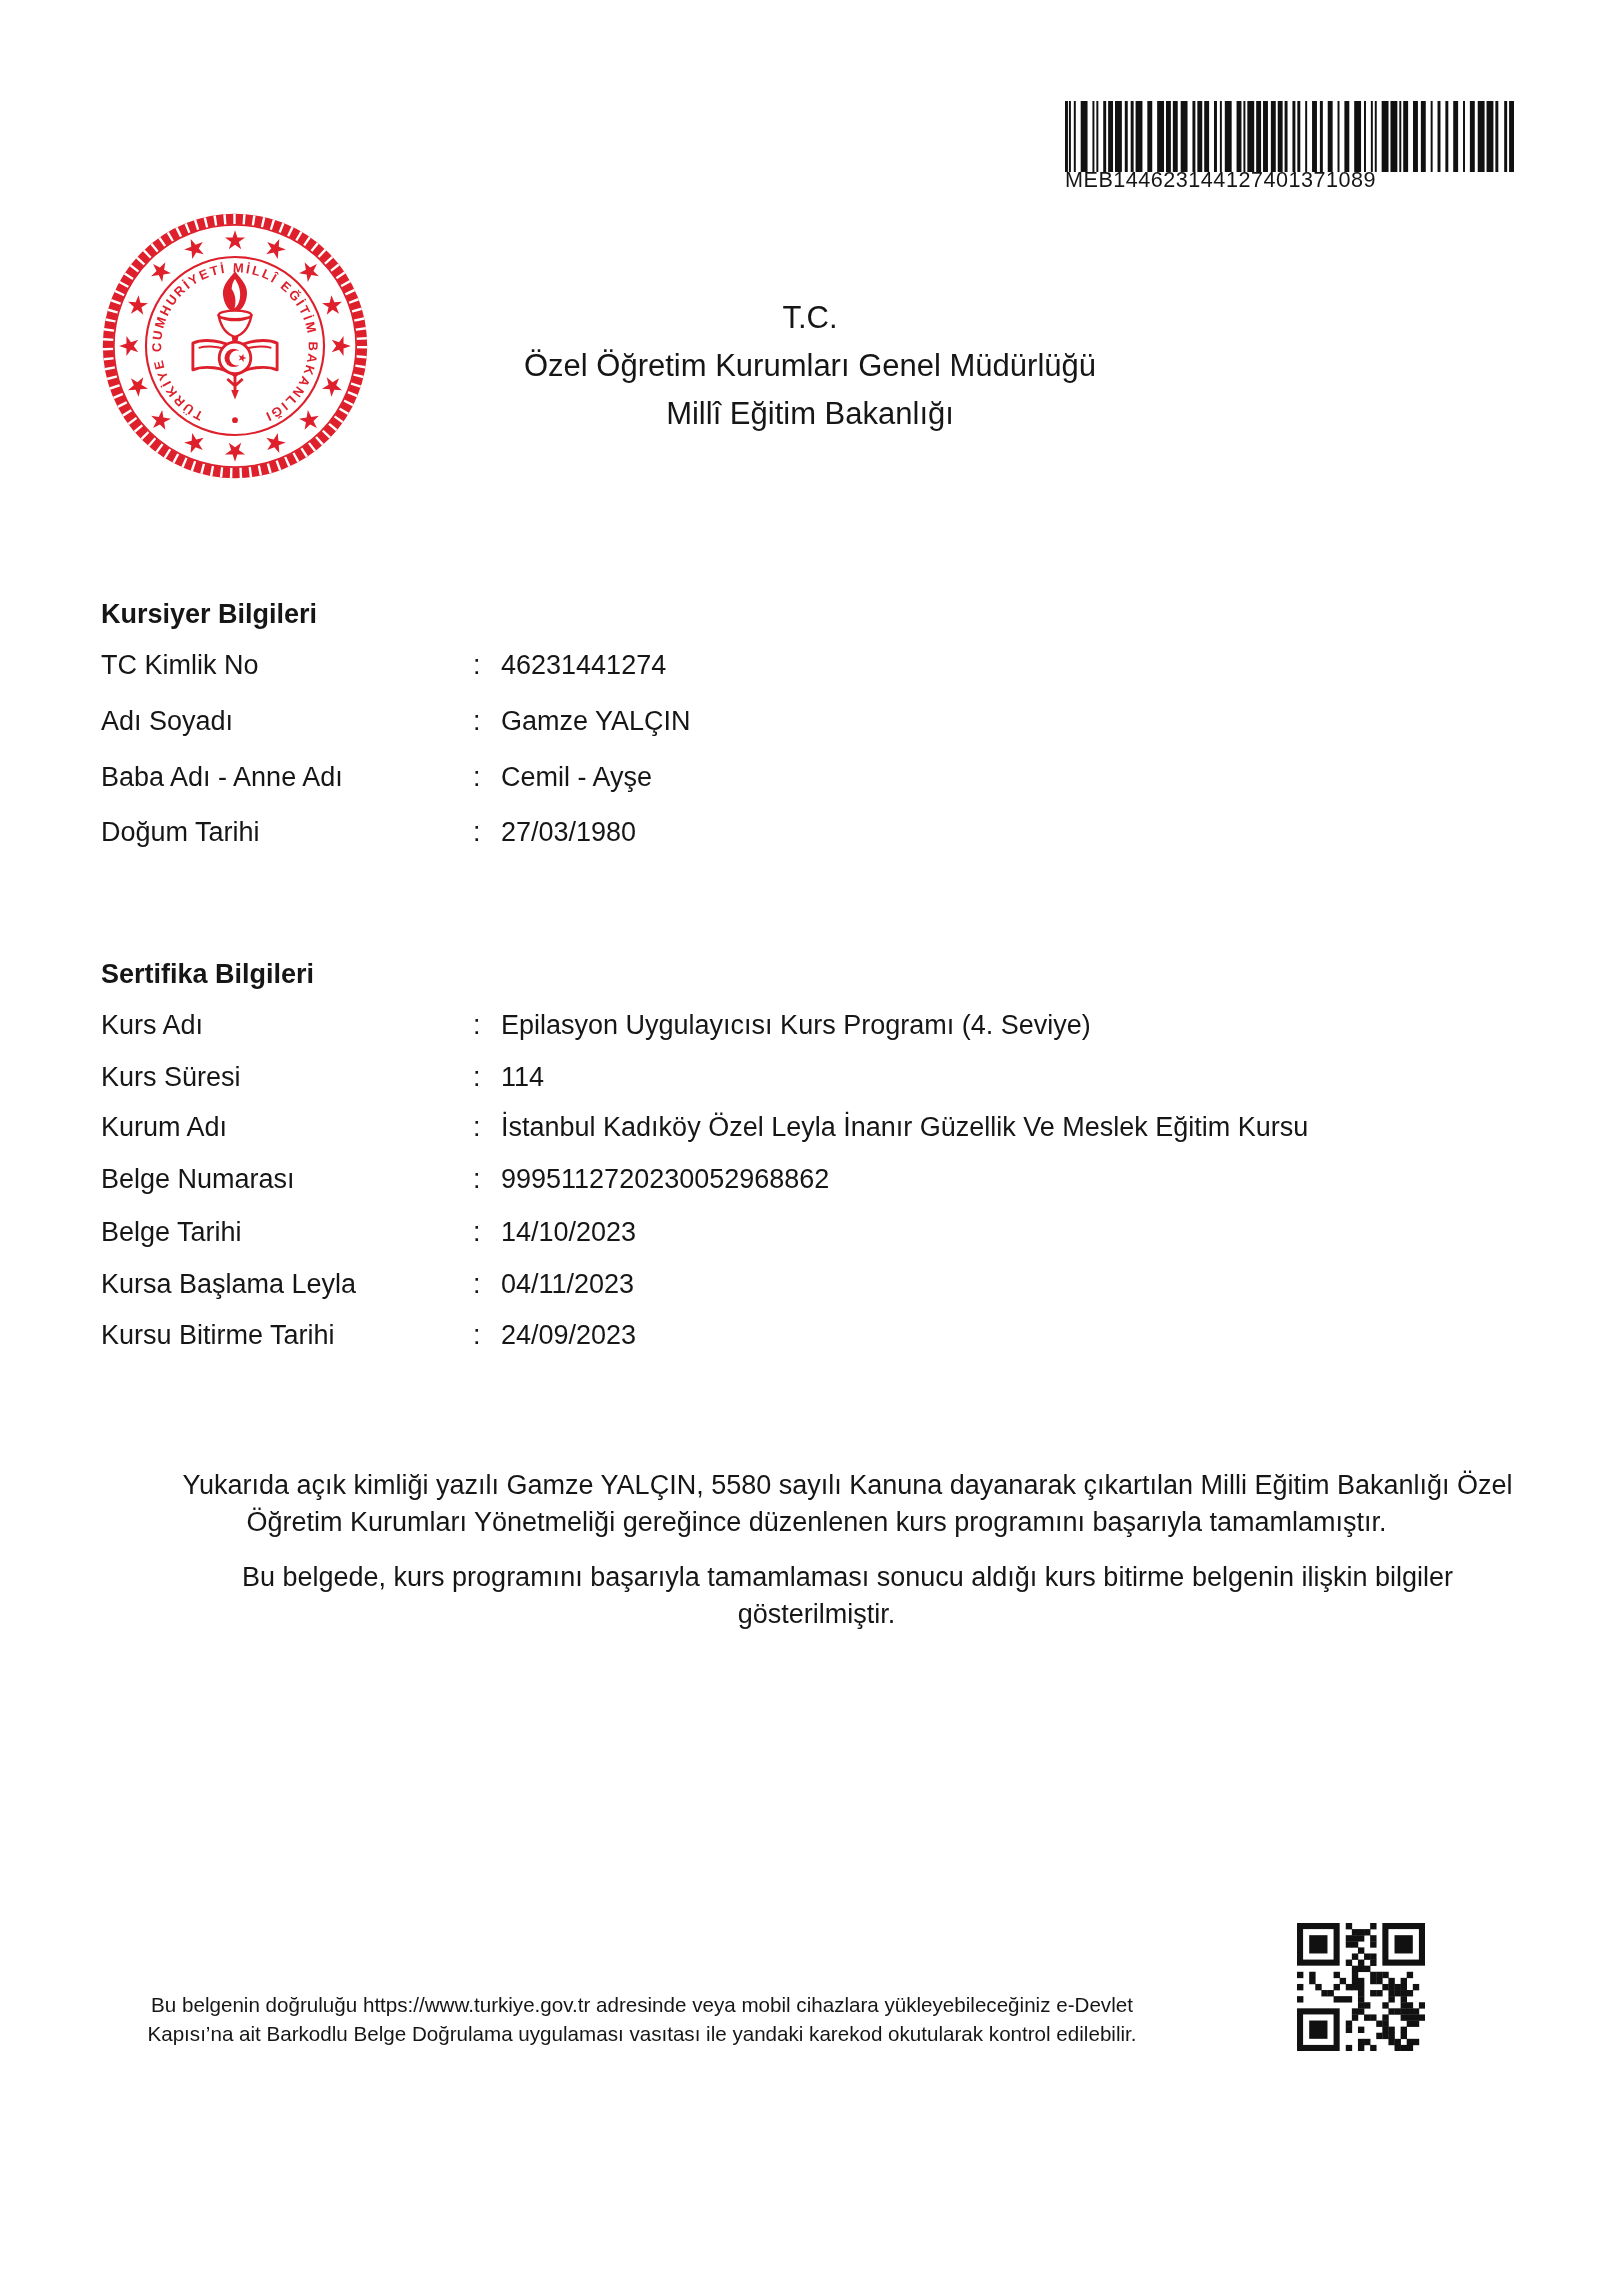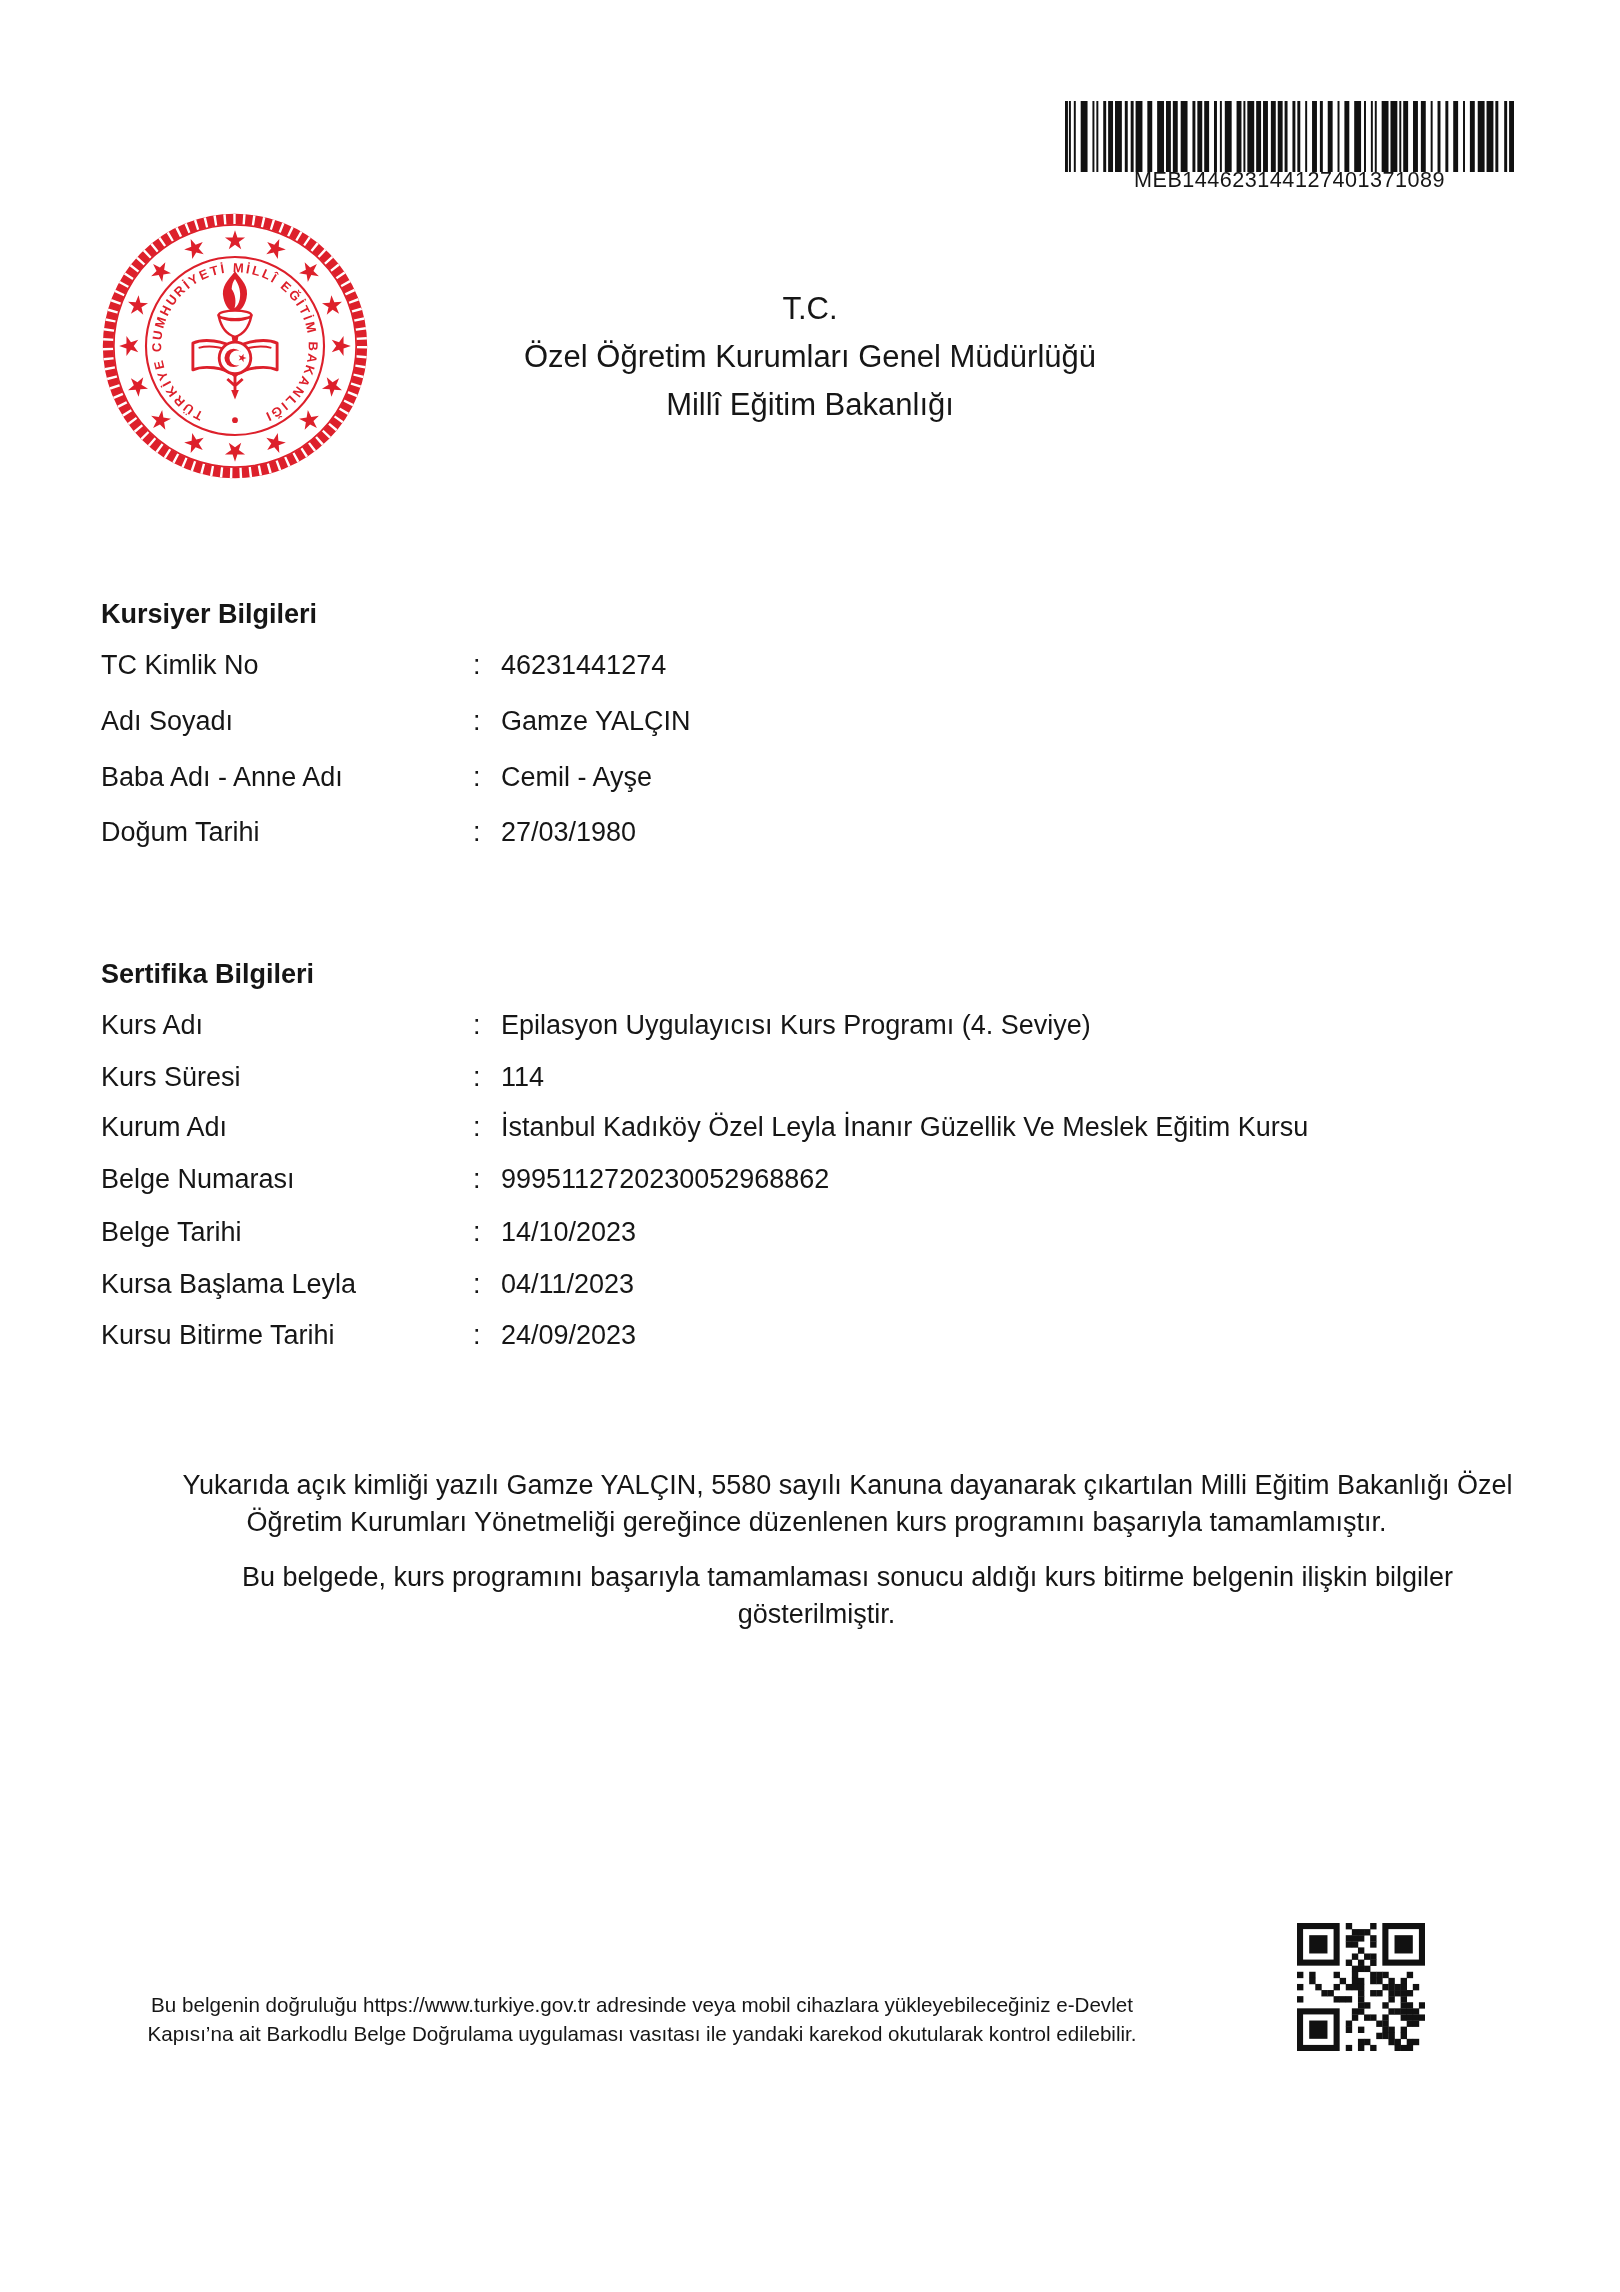--- a/index.html
+++ b/index.html
@@ -4,33 +4,33 @@
 <style>
   html,body{margin:0;padding:0;}
   body{
     width:1620px;height:2293px;background:#ffffff;position:relative;
     font-family:"Liberation Sans", sans-serif;color:#161616;
     -webkit-font-smoothing:antialiased;
   }
 
   
   .barcode-svg{position:absolute;left:1065px;top:101px;width:449px;height:71px;}
-  .barcode-label{position:absolute;left:1065px;top:167px;width:449px;text-align:center;
+  .barcode-label{position:absolute;left:1065px;top:167px;width:449px;
     font-size:21.6px;line-height:25.5px;letter-spacing:0.5px;}
 
   
   .seal{position:absolute;left:101px;top:212px;width:268px;height:268px;}
   .seal .rope-main{fill:none;stroke-width:10px;}
   .seal .rope-cut{fill:none;stroke:#ffffff;stroke-width:12px;stroke-dasharray:2.5 7.5;}
   .seal .thin{fill:none;stroke-width:1.8px;}
   .seal .inner-ring{fill:none;stroke-width:2.2px;}
   .seal .ringtext{font-family:"Liberation Sans",sans-serif;font-weight:bold;font-size:13.5px;letter-spacing:1px;}
 
   
-  .header{position:absolute;left:0;top:285px;width:1620px;text-align:center;
+  .header{position:absolute;left:0;top:294px;width:1620px;text-align:center;
     font-size:31px;line-height:48px;}
 
   
   .sec-title{position:absolute;left:101px;font-size:27px;line-height:33px;font-weight:bold;white-space:nowrap;}
   .info-row{position:absolute;left:101px;font-size:27px;line-height:33px;white-space:nowrap;}
   .info-row .lbl{display:inline-block;width:372px;}
   .info-row .sep{display:inline-block;width:28px;}
 
   
   .para{position:absolute;left:101px;width:1431px;font-size:27px;line-height:37px;text-align:center;}

